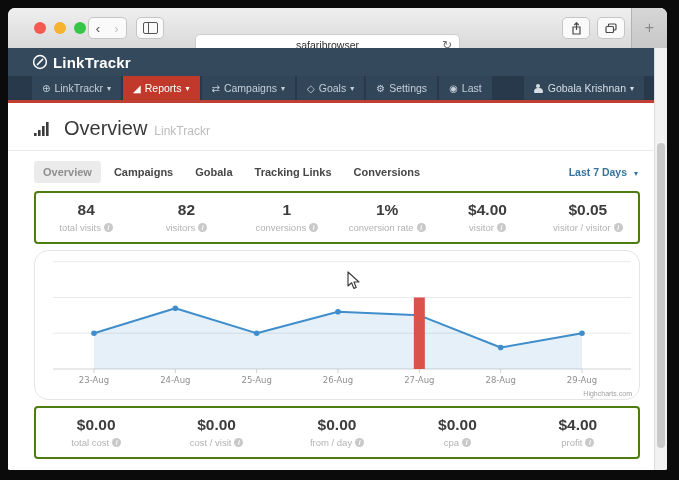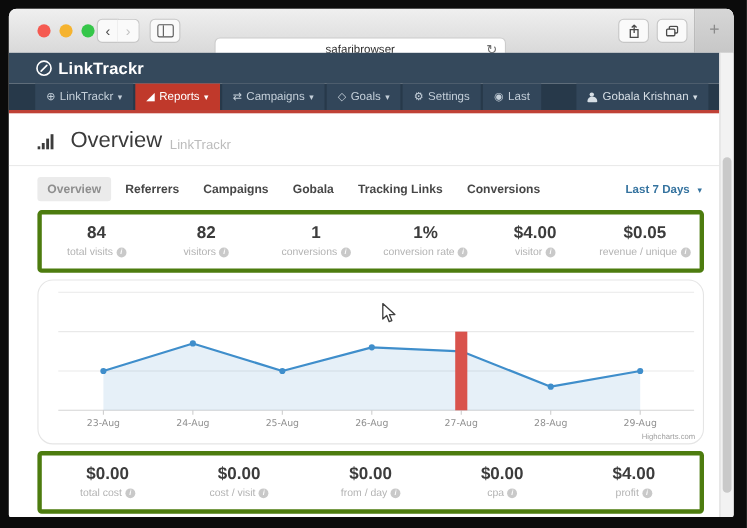--- a/index.html
+++ b/index.html
@@ -84,21 +84,21 @@
   .titlesuffix{font-size:12px;color:#bcbcbc;margin-left:7px;padding-top:4px;}
   .subtitle{font-size:10.5px;color:#5c5c5c;margin-top:5px;}
   
   .tabsrow{display:flex;align-items:center;padding:10px 16px 8px 26px;}
   .tab{font-size:11px;font-weight:bold;color:#474747;padding:5px 9px;margin-right:4px;border-radius:3px;}
   .tab.active{background:#ebebeb;color:#8e8e8e;}
   .daterange{margin-left:auto;color:#35739f;font-size:10.5px;font-weight:bold;}
   .daterange .caret{color:#35739f;}
   
   .statcard{
-    margin:0 14px 0 26px;border:4px solid #4d7c0f;border-radius:4px;background:#fff;
+    margin:0 14px 0 26px;border:2px solid #4d7c0f;border-radius:4px;background:#fff;
     display:flex;
   }
   .statcell{flex:1;text-align:center;padding:8px 0 9px;}
   .statvalue{font-size:15.5px;font-weight:bold;color:#3c3c3c;}
   .statlabel{font-size:9.5px;color:#b3b3b3;margin-top:3px;display:flex;align-items:center;justify-content:center;gap:3px;}
   .info-icon{
     width:9px;height:9px;border-radius:50%;background:#c9c9c9;color:#fff;
     font-size:6.5px;line-height:9px;display:inline-block;text-align:center;
     font-style:italic;font-weight:bold;
   }
@@ -211,21 +211,20 @@
           <rect x="12" y="1" width="2.6" height="14" fill="#3c3c3c"></rect>
         </svg>
         <span class="pagetitle">Overview</span>
         <span class="titlesuffix">LinkTrackr</span>
       </div>
     </div>
 
     <div class="tabsrow">
 
       <div class="tab active">Overview</div>
-        <div class="tab">Referrers</div>
         <div class="tab">Campaigns</div>
         <div class="tab">Gobala</div>
         <div class="tab">Tracking Links</div>
         <div class="tab">Conversions</div>
         <div class="daterange">
         <span>Last 7 Days</span>
         <span class="caret">▾</span>
       </div>
     </div>
 
@@ -261,21 +260,21 @@
         <div class="statcell">
           <div class="statvalue">$4.00</div>
           <div class="statlabel">
             <span>visitor</span>
             <span class="info-icon">i</span>
           </div>
         </div>
         <div class="statcell">
           <div class="statvalue">$0.05</div>
           <div class="statlabel">
-            <span>revenue / unique</span>
+            <span>visitor / visitor</span>
             <span class="info-icon">i</span>
           </div>
         </div>
       </div>
 
     <div class="chartcard">
       <svg class="plot" preserveAspectRatio="none" viewBox="0 0 604 148">
           <line x1="18" x2="596" y1="118" y2="118" stroke="#d4d4d4" stroke-width="1"></line>
           <line x1="18" x2="596" y1="82.24242424242425" y2="82.24242424242425" stroke="#e9e9e9" stroke-width="1"></line>
           <line x1="18" x2="596" y1="46.484848484848484" y2="46.484848484848484" stroke="#e9e9e9" stroke-width="1"></line>

